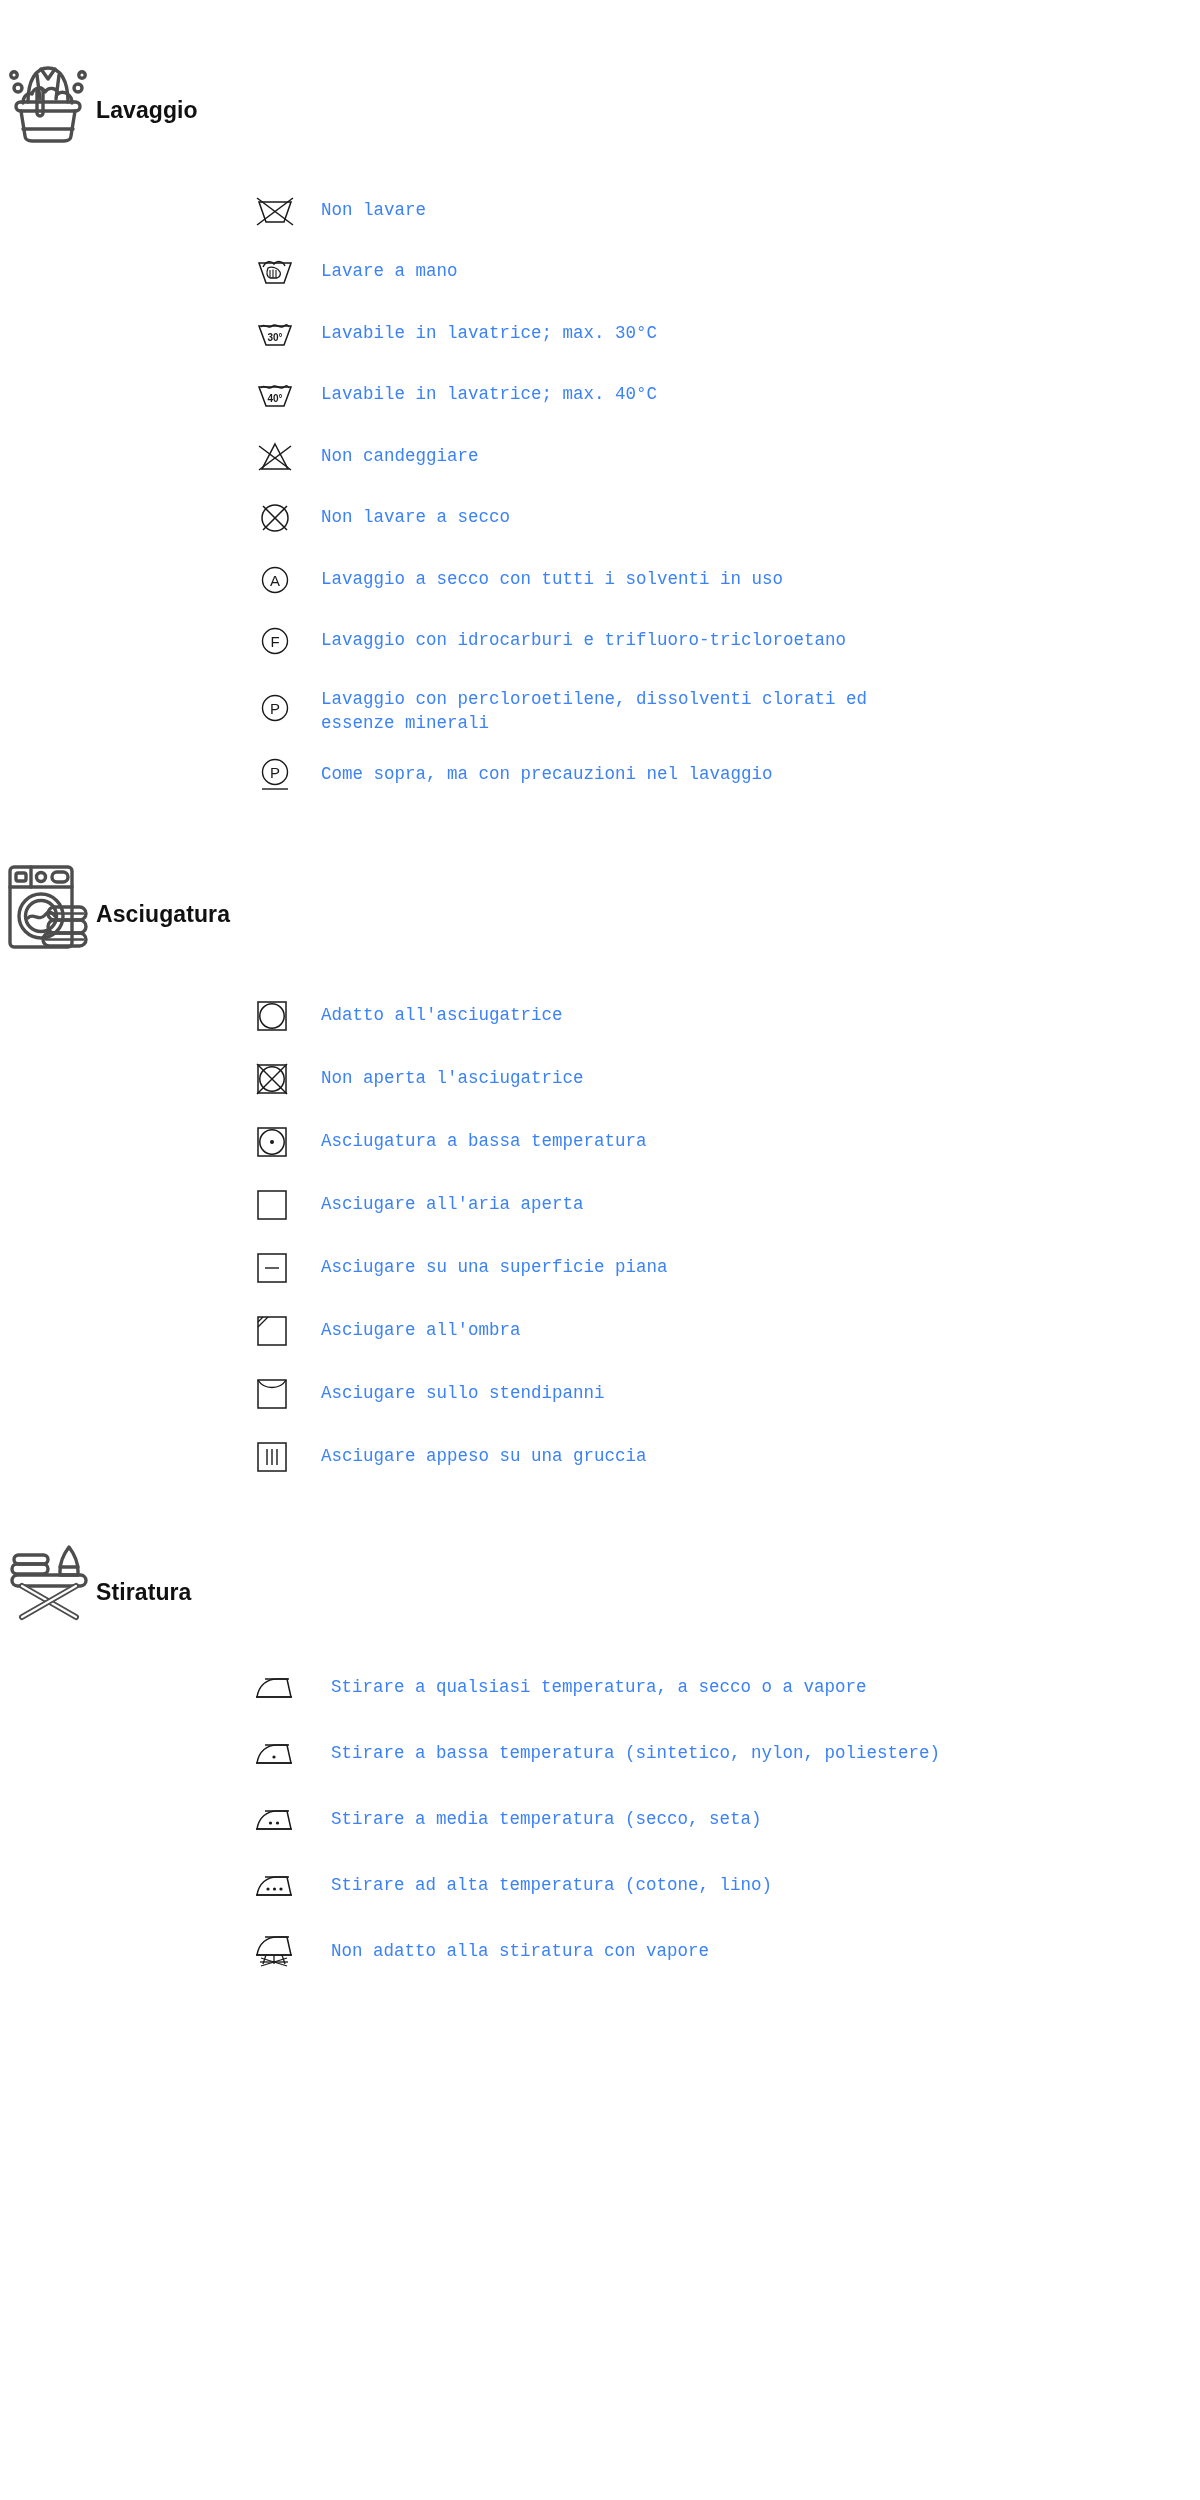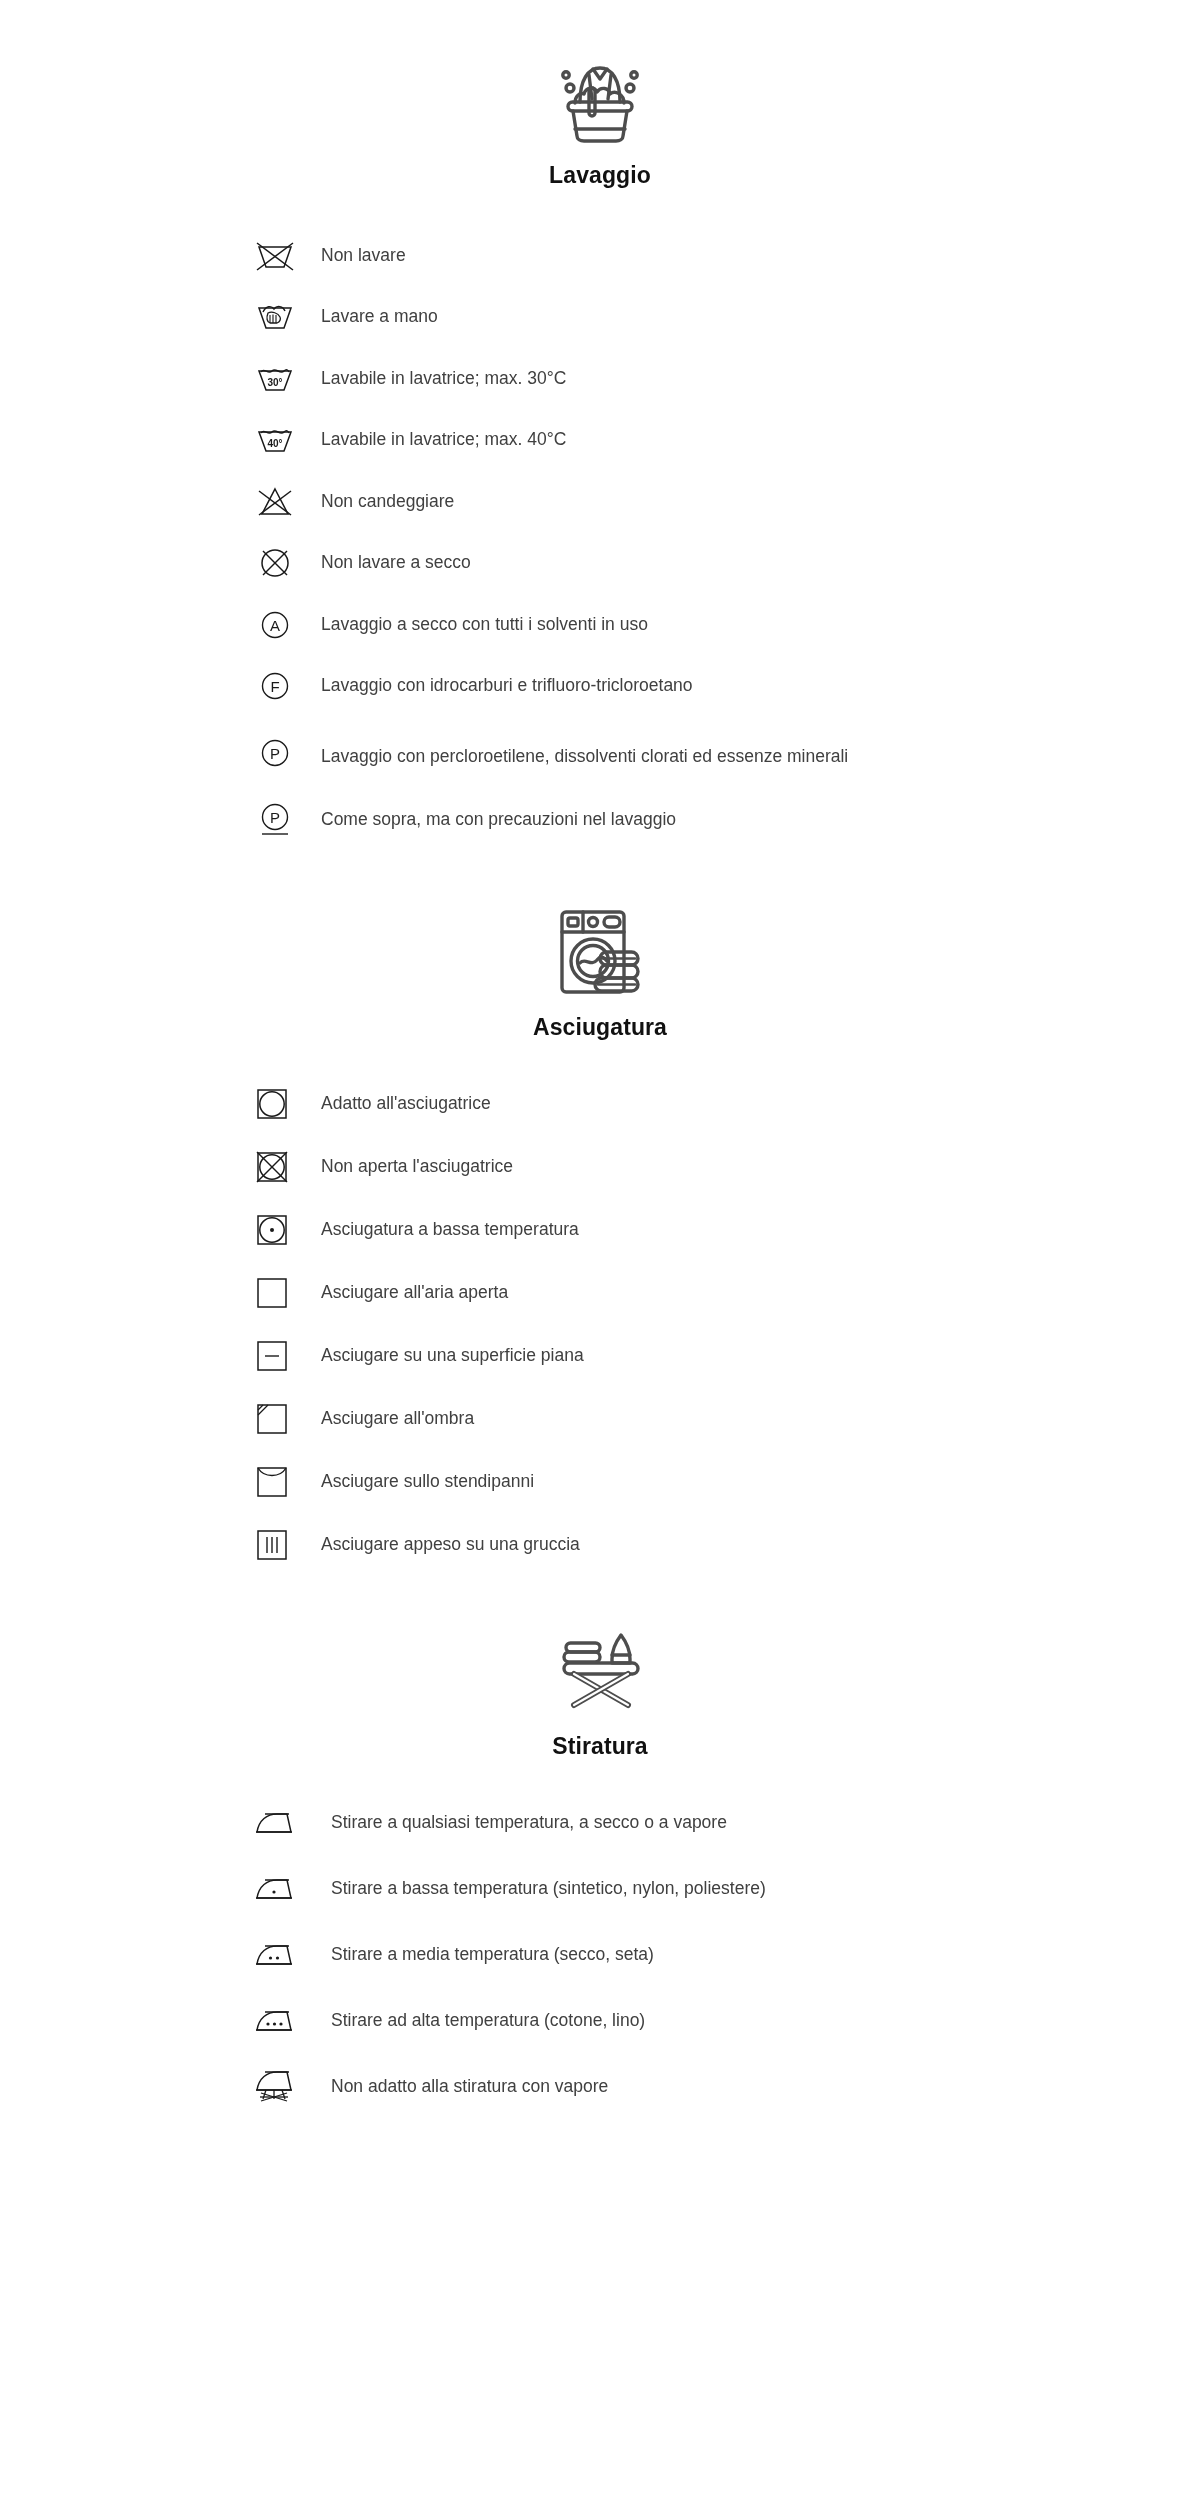--- a/index.html
+++ b/index.html
@@ -20,21 +20,21 @@
     height: 2500px;
     position: relative;
   }
 
   
   .section {
     width: 1200px;
   }
   .section-head {
     display: flex;
-    flex-direction: column;
+    flex-direction: row;
     align-items: center;
   }
   .section-glyph {
     display: block;
   }
   .section-title {
     font-size: 23px;
     font-weight: bold;
     color: #111111;
     letter-spacing: 0.1px;
@@ -55,23 +55,24 @@
     width: 52px;
     min-width: 52px;
     height: 46px;
     display: flex;
     align-items: center;
     justify-content: flex-start;
   }
   .row-label {
     font-size: 17.5px;
     line-height: 1.35;
-    color: #404040;
+    color: #3b82f6;
     padding-left: 14px;
     max-width: 630px;
+    font-family: Liberation Mono, monospace;
   }
 
   
   .sec-wash .row   { height: 61.5px; }
   .sec-dry .row    { height: 63px; }
   .sec-iron .row   { height: 66px; gap: 10px; }
 
   .row.two-line { height: 72px; }
   .row.two-line .row-icon { align-self: flex-start; margin-top: 13px; }
   .row.two-line .row-label { padding-top: 8px; }

